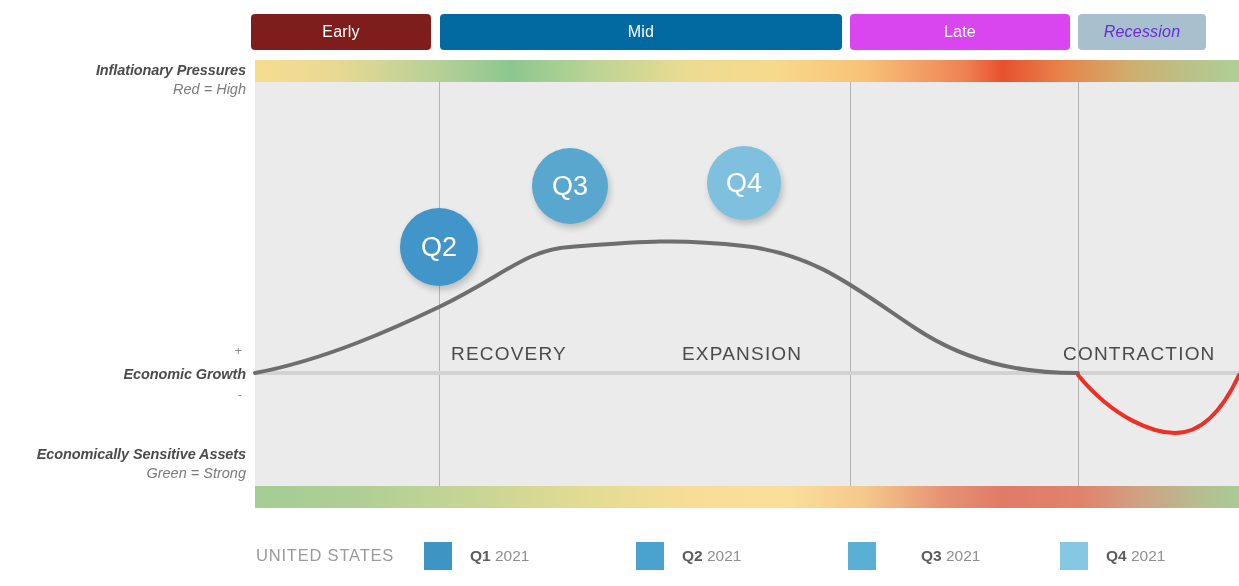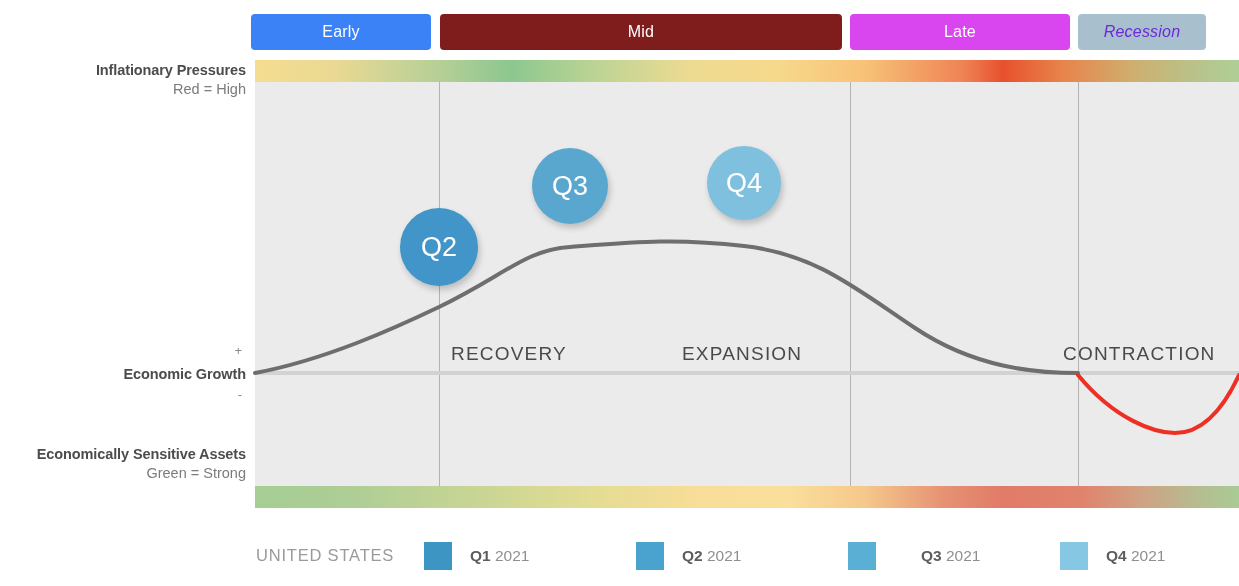--- a/index.html
+++ b/index.html
@@ -37,20 +37,21 @@
     letter-spacing: 0.2px;
     box-sizing: border-box;
   }
 
   
   .axis-label-block {
     position: absolute;
     text-align: right;
     width: 250px;
     left: 0;
+    font-style: italic;
   }
   .axis-title {
     font-size: 14.5px;
     font-weight: bold;
     color: #4c4c4c;
     line-height: 17px;
     padding-right: 4px;
     letter-spacing: -0.1px;
   }
   .axis-sub {
@@ -172,24 +173,24 @@
     white-space: nowrap;
   }
   .legend-text b {
     color: #5d5d5d;
   }
 </style>
 </head>
 <body>
 
 <div id="phase-tabs">
-  <div class="phase-tab" style="left: 251px; width: 180px; background: #3b82f6; color: rgb(255, 255, 255);">
+  <div class="phase-tab" style="left: 251px; width: 180px; background: #7f1d1d; color: rgb(255, 255, 255);">
     <span>Early</span>
   </div>
-  <div class="phase-tab" style="left: 440px; width: 402px; background: #7f1d1d; color: rgb(255, 255, 255);">
+  <div class="phase-tab" style="left: 440px; width: 402px; background: #0369a1; color: rgb(255, 255, 255);">
     <span>Mid</span>
   </div>
   <div class="phase-tab" style="left: 850px; width: 220px; background: #d946ef; color: rgb(255, 255, 255);">
     <span>Late</span>
   </div>
   <div class="phase-tab" style="left: 1078px; width: 128px; background: rgb(168, 192, 206); color: #6d28d9; font-style: italic;">
     <span>Recession</span>
   </div>
 </div>
 

